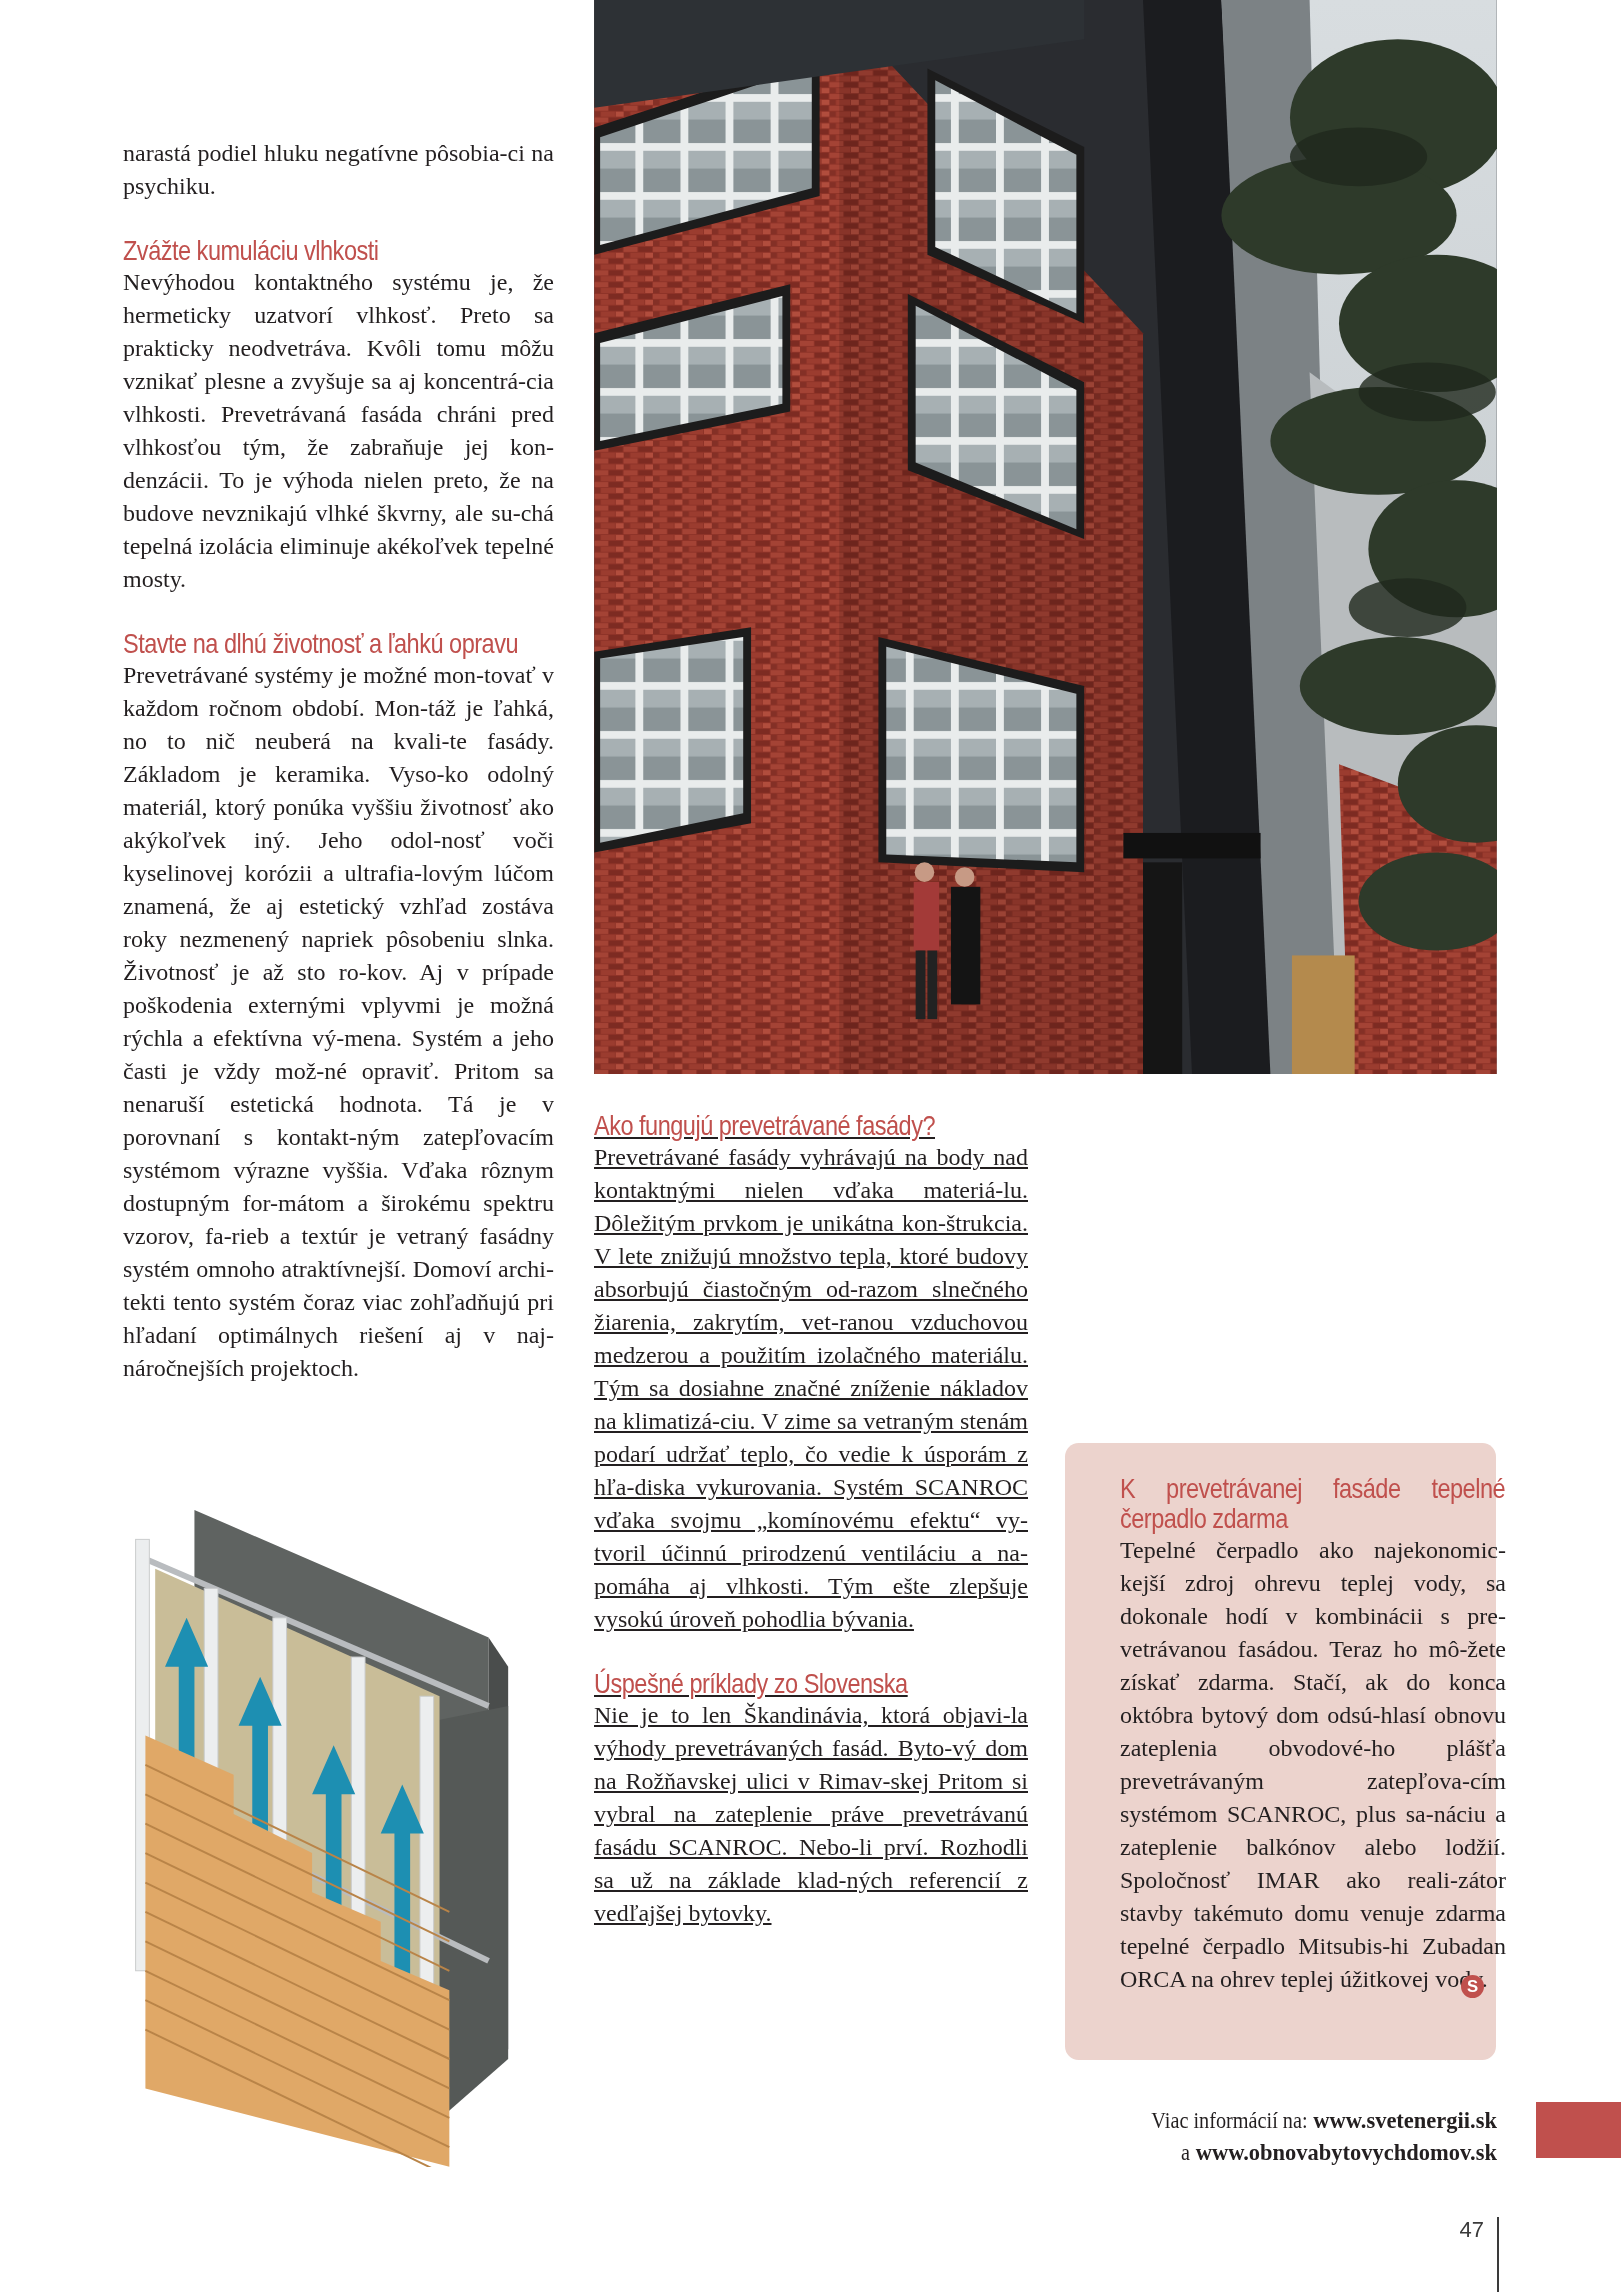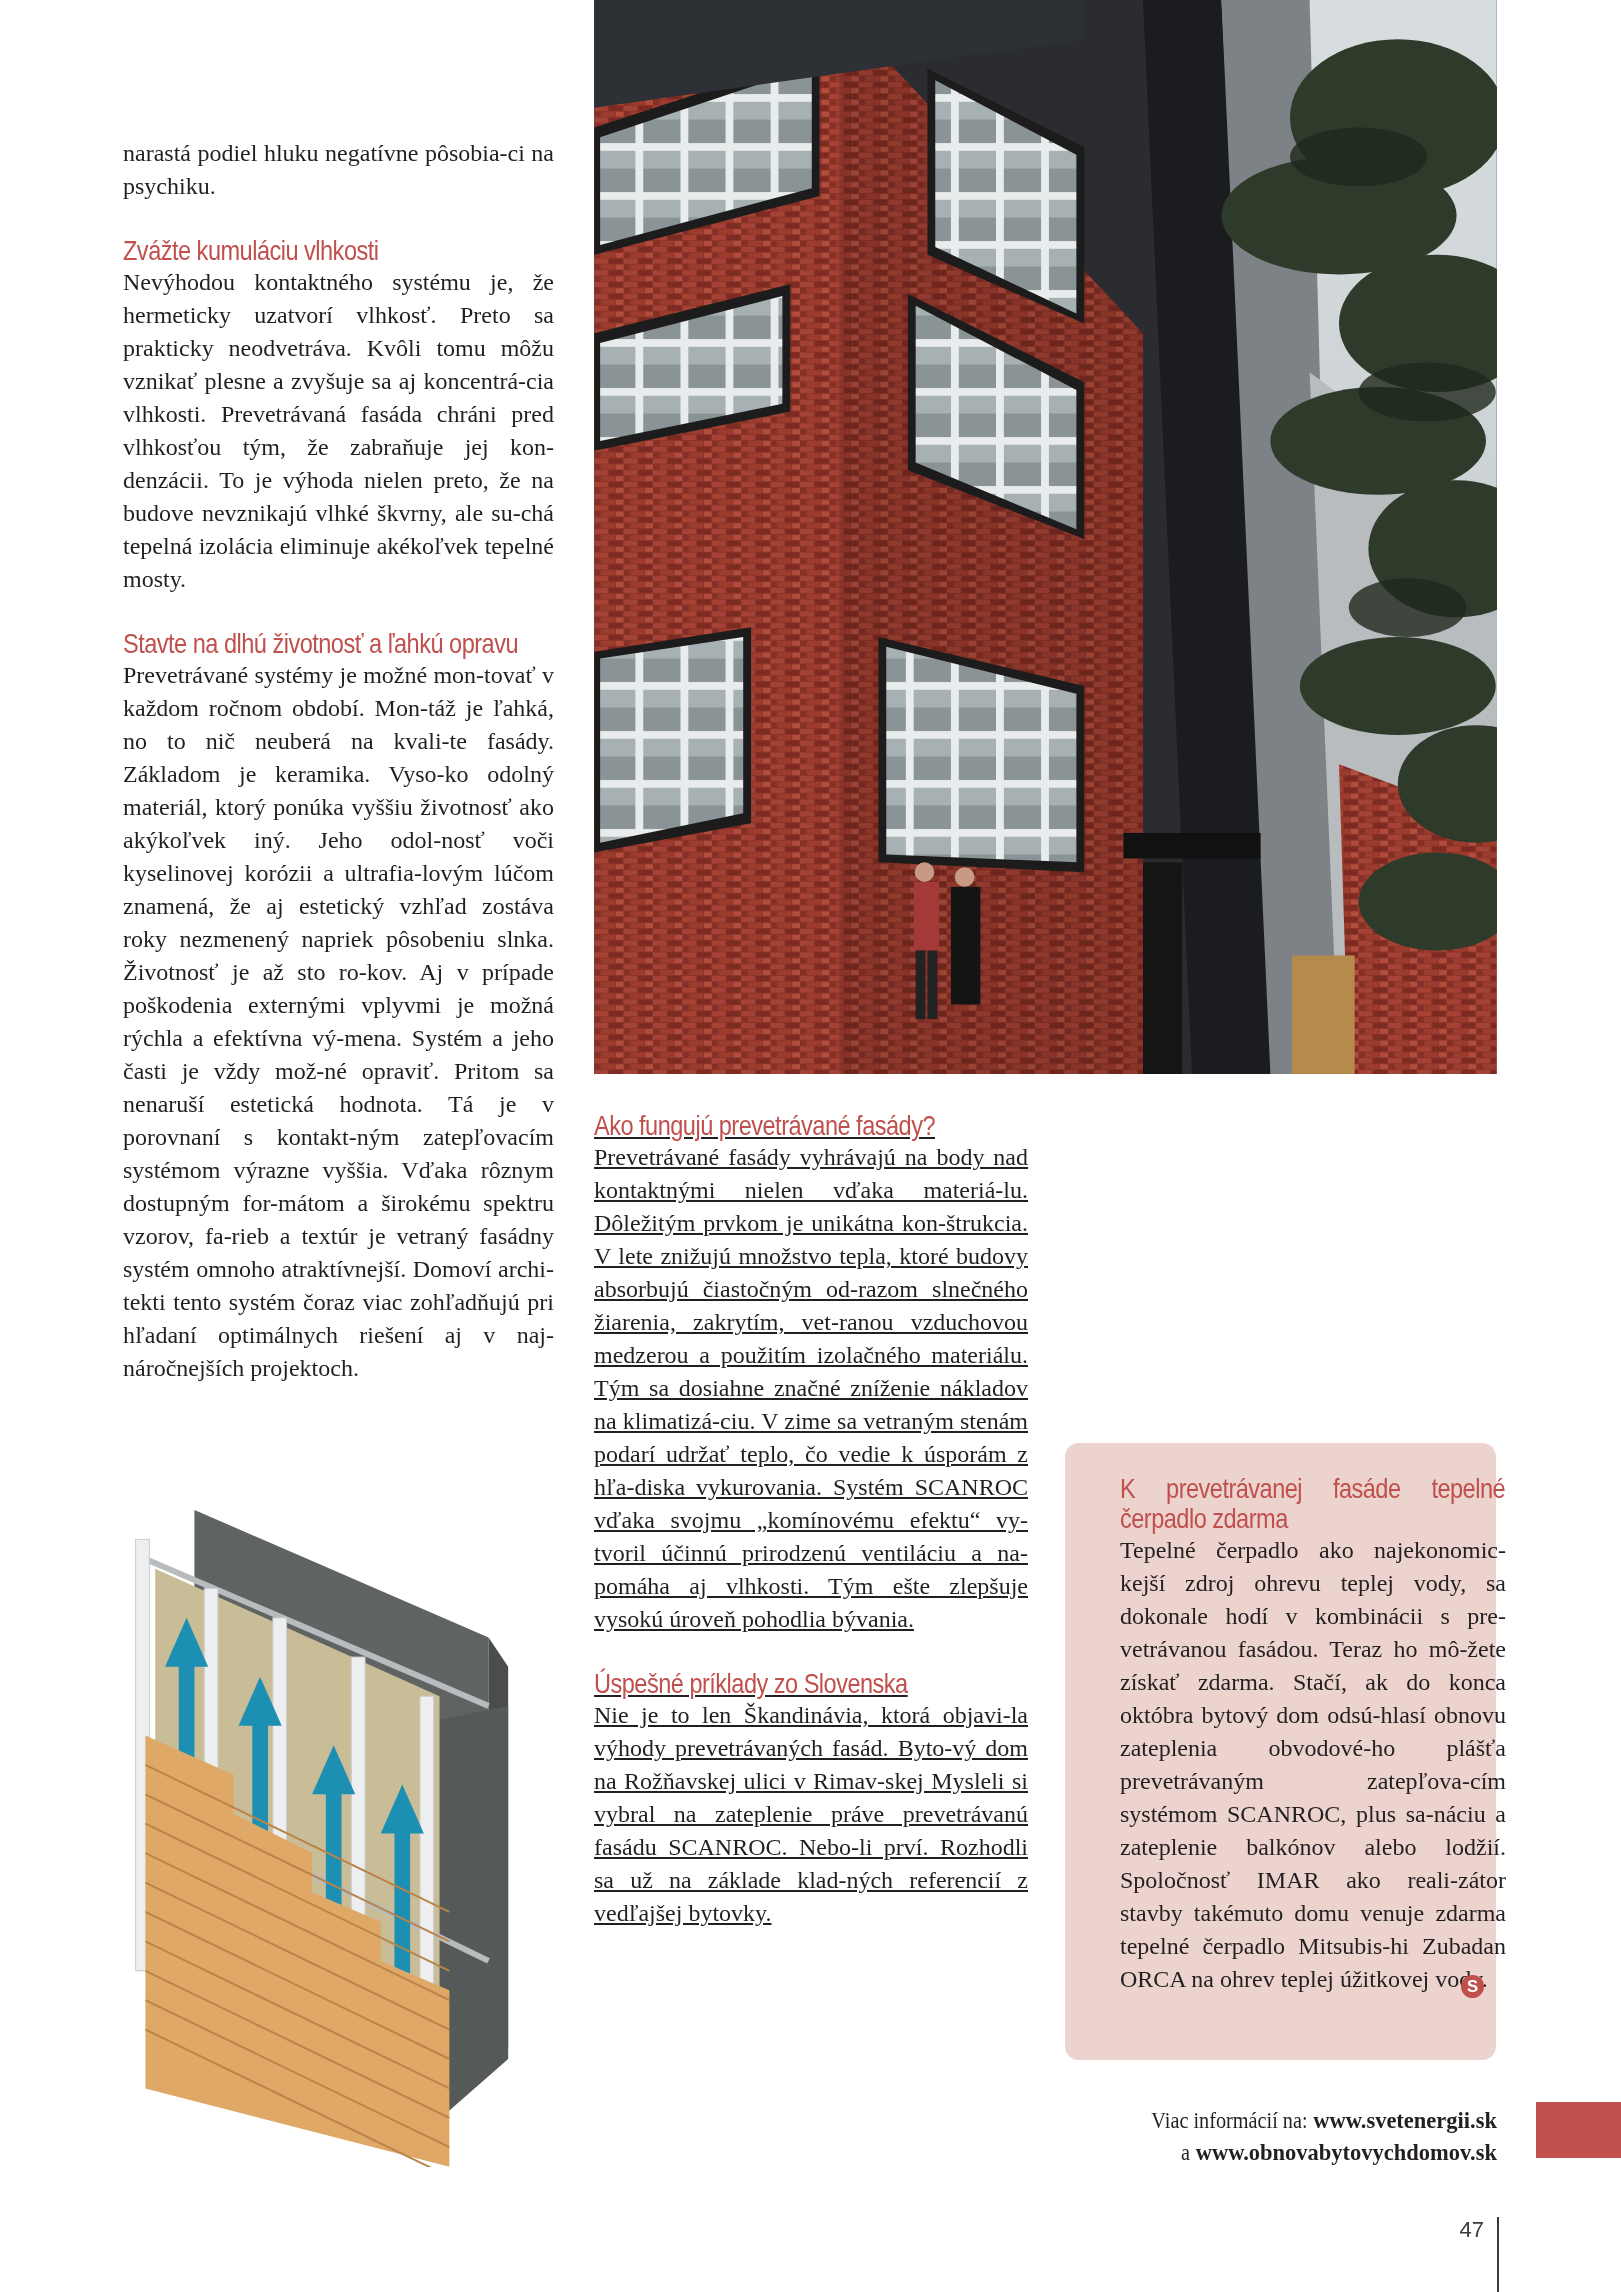--- a/index.html
+++ b/index.html
@@ -171,21 +171,21 @@
       <line x1="30" y1="540" x2="340" y2="690"></line>
     </g>
   </svg>
 </div>
 
 <div id="col2" class="col">
   <h3 class="h">Ako fungujú prevetrávané fasády?</h3>
   <p>Prevetrávané fasády vyhrávajú na body nad kontaktnými nielen vďaka materiá-lu. Dôležitým prvkom je unikátna kon-štrukcia. V lete znižujú množstvo tepla, ktoré budovy absorbujú čiastočným od-razom slnečného žiarenia, zakrytím, vet-ranou vzduchovou medzerou a použitím izolačného materiálu. Tým sa dosiahne značné zníženie nákladov na klimatizá-ciu. V zime sa vetraným stenám podarí udržať teplo, čo vedie k úsporám z hľa-diska vykurovania. Systém SCANROC vďaka svojmu „komínovému efektu“ vy-tvoril účinnú prirodzenú ventiláciu a na-pomáha aj vlhkosti. Tým ešte zlepšuje vysokú úroveň pohodlia bývania.</p>
   <div class="gap"></div>
   <h3 class="h">Úspešné príklady zo Slovenska</h3>
-  <p>Nie je to len Škandinávia, ktorá objavi-la výhody prevetrávaných fasád. Byto-vý dom na Rožňavskej ulici v Rimav-skej Mysleli si vybral na zateplenie práve prevetrávanú fasádu SCANROC. Nebo-li prví. Rozhodli sa už na základe klad-ných referencií z vedľajšej bytovky.</p>
+  <p>Nie je to len Škandinávia, ktorá objavi-la výhody prevetrávaných fasád. Byto-vý dom na Rožňavskej ulici v Rimav-skej Pritom si vybral na zateplenie práve prevetrávanú fasádu SCANROC. Nebo-li prví. Rozhodli sa už na základe klad-ných referencií z vedľajšej bytovky.</p>
   <div class="gap"></div>
 </div>
 
 <div id="col3" class="col">
 </div>
 
 <div id="infobox">
   <div id="infobox-inner">
     <h3 class="h">K prevetrávanej fasáde tepelné čerpadlo zdarma</h3>
     <p style="margin:0;position:relative;">

